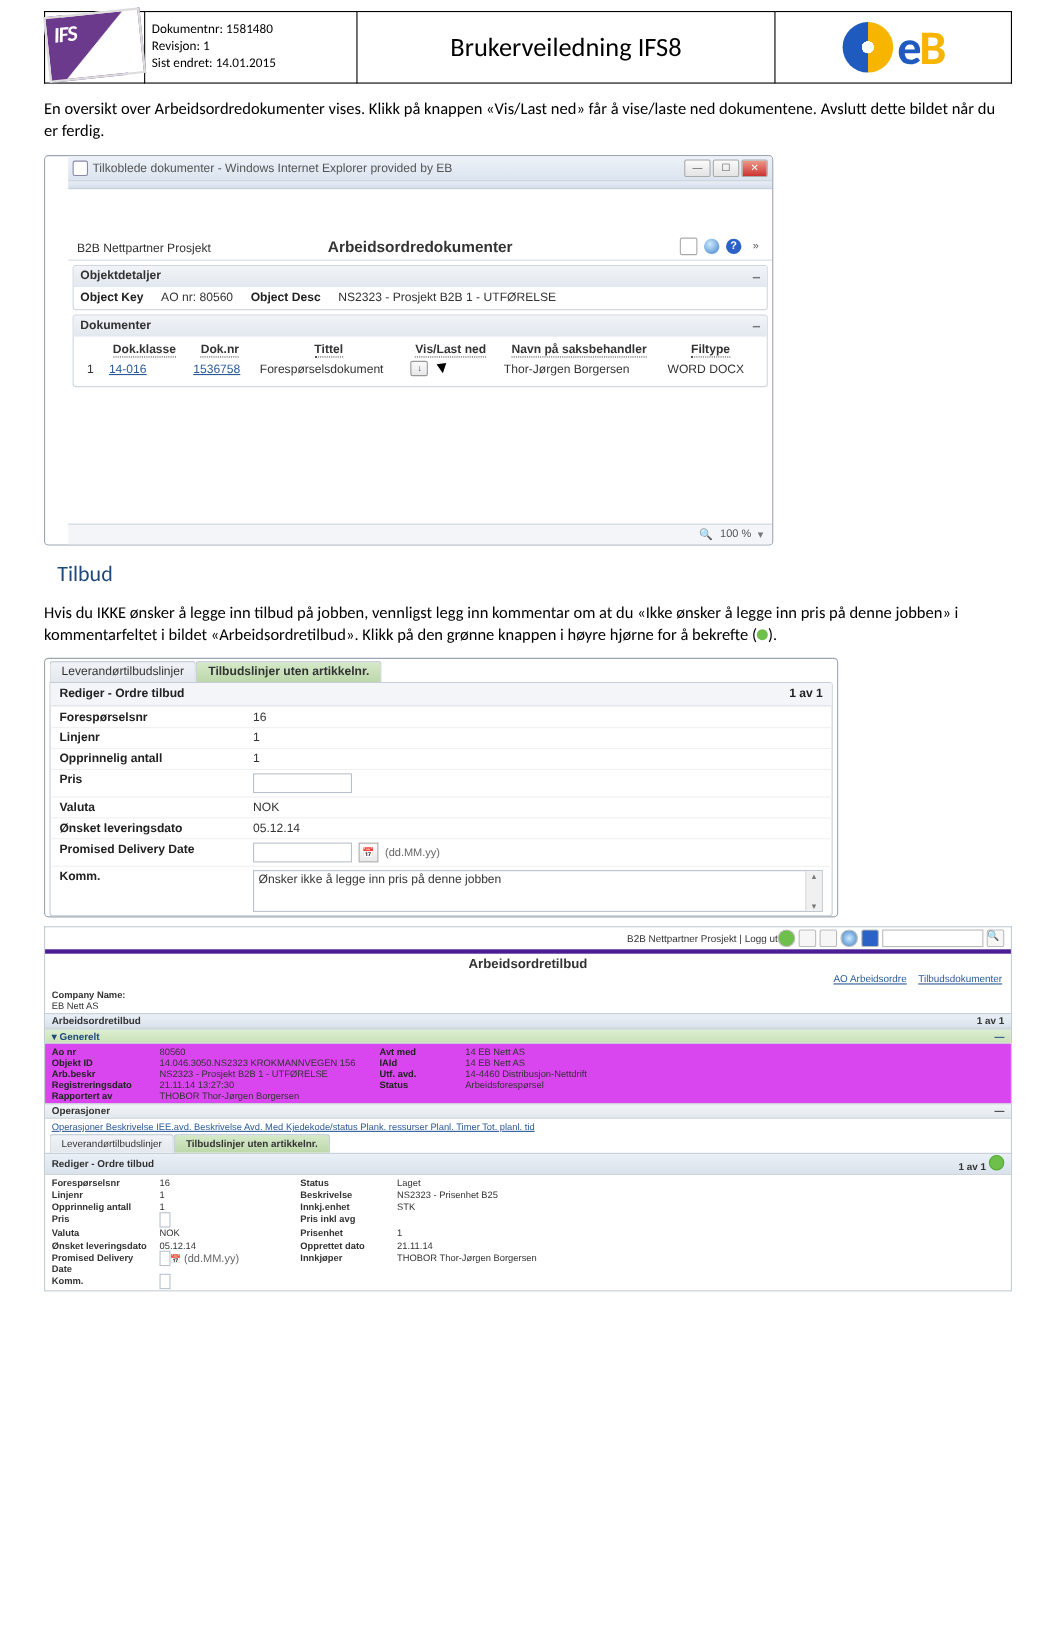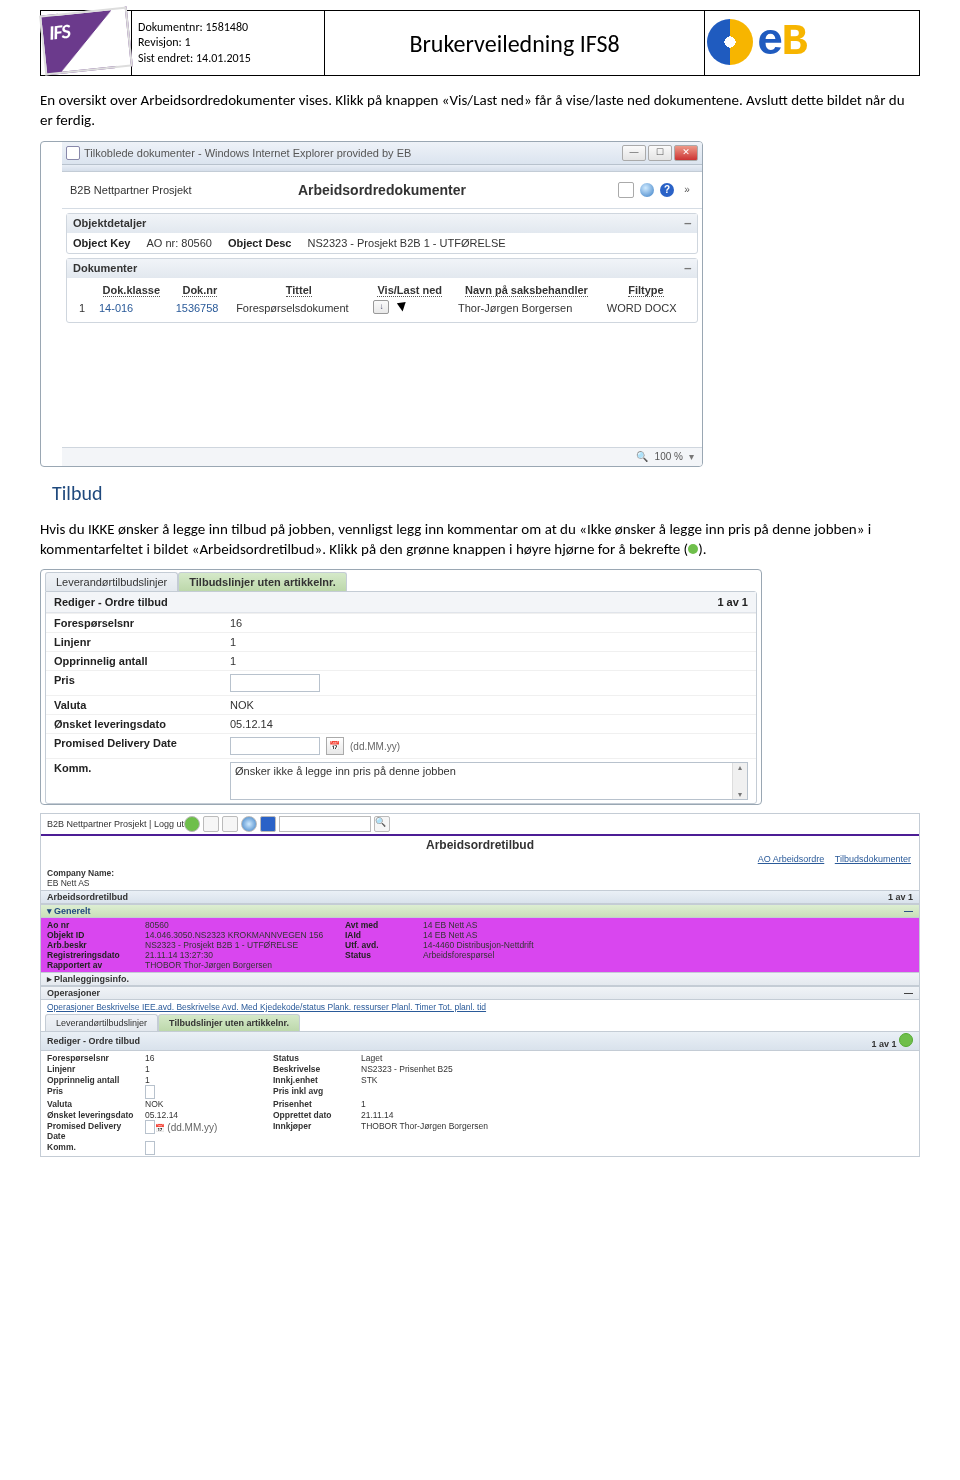--- a/index.html
+++ b/index.html
@@ -33,22 +33,22 @@
     width: 180px;
     font-size: 12px;
     line-height: 1.3;
   }
   .hdr .title-cell {
     text-align: center;
     font-size: 24px;
   }
   .hdr .right-logo-cell {
     width: 210px;
+    text-align: center;
     padding: 2px;
-    font-family: Liberation Mono, monospace;
   }
   .hdr .row2-left {
     font-size: 22px;
     color: #1f497d;
     font-weight: normal;
     padding: 6px 10px;
   }
   .hdr .row2-right {
     text-align: center;
     font-size: 14px;
@@ -161,23 +161,24 @@
     background: linear-gradient(#fafafa, #e4e4e4);
     font-size: 9px; line-height: 12px; text-align: center;
   }
   .winbtn.close { background: linear-gradient(#e98, #c33); color: #fff; }
   .bar-thin {
     height: 6px;
     background: linear-gradient(#e8eef6, #d5deea);
     border-bottom: 1px solid #c3ccd6;
   }
   .toolbar {
-    display: flex; justify-content: space-between; align-items: center;
+    display: flex; justify-content: space-between; align-items: flex-end;
     padding: 4px 8px;
     border-bottom: 1px solid #d5dce4;
+    margin-top: 28px;
   }
   .toolbar .crumb { color: #333; }
   .toolbar .title-center {
     position: absolute; left: 0; right: 0; text-align: center;
     font-weight: bold; font-size: 14px; color: #333;
     pointer-events: none;
   }
   .toolbar .icons { display: flex; gap: 6px; align-items: center; }
   .icn { width: 14px; height: 14px; border-radius: 2px; }
   .icn.doc { background: #fff; border: 1px solid #aaa; }
@@ -213,21 +214,21 @@
     text-align: center;
     font-weight: bold;
     padding: 2px 6px;
     color: #333;
   }
   table.datagrid th span { border-bottom: 1px dotted #555; }
   table.datagrid td {
     padding: 2px 6px;
     color: #333;
   }
-  table.datagrid td.link { color: #2a5a99; }
+  table.datagrid td.link { color: #2a5a99; text-decoration: underline; }
   .dl-btn {
     display: inline-block;
     width: 14px; height: 12px;
     border: 1px solid #999;
     background: linear-gradient(#fafafa, #e8e8e8);
     border-radius: 2px;
     position: relative;
   }
   .dl-btn::after {
     content: "↓";
@@ -339,22 +340,22 @@
 
   
   .shot3 {
     border: 1px solid #c4ccd5;
     font-family: "Segoe UI", Tahoma, sans-serif;
     font-size: 9px;
     color: #333;
     background: #fff;
   }
   .shot3 .top {
-    display: flex; justify-content: flex-start; align-items: center;
-    padding: 2px 6px; border-bottom: 2px solid #4c1d95;
+    display: flex; justify-content: flex-end; align-items: center;
+    padding: 2px 6px; border-bottom: 4px solid #4c1d95;
   }
   .shot3 .top .right { display: flex; gap: 3px; }
   .shot3 .top .right .i {
     width: 14px; height: 14px; border: 1px solid #bbb; border-radius: 2px;
     background: #f6f6f6;
   }
   .shot3 .title3 { text-align: center; font-weight: bold; font-size: 12px; padding: 2px; }
   .shot3 .links { text-align: right; padding: 0 8px 2px 0; font-size: 9px; }
   .shot3 .links a { color: #2a5a99; text-decoration: underline; margin-left: 8px; }
   .section-bar {
@@ -635,23 +636,20 @@
 
       <span class="k">Rapportert av</span>
         <span class="v">THOBOR  Thor-Jørgen Borgersen</span>
       <span class="k"></span>
         <span class="v"></span>
         <span class="k"></span>
         <span class="v"></span>
     </div>
 
     <div class="section-bar closed">
-      <span>▸ <span>Planleggingsinfo.</span></span>
-    </div>
-    <div class="section-bar closed">
       <span>Operasjoner</span>
       <span class="collapse">—</span>
     </div>
     <div class="ops">
       <span>Operasjoner Beskrivelse IEE.avd. Beskrivelse Avd. Med Kjedekode/status Plank. ressurser Planl. Timer Tot. planl. tid</span>
     </div>
 
     <div style="padding:0 4px;">
       <div class="tabs" style="font-size:9px;">
         <div class="tab" style="font-size:9px;">Leverandørtilbudslinjer</div>

